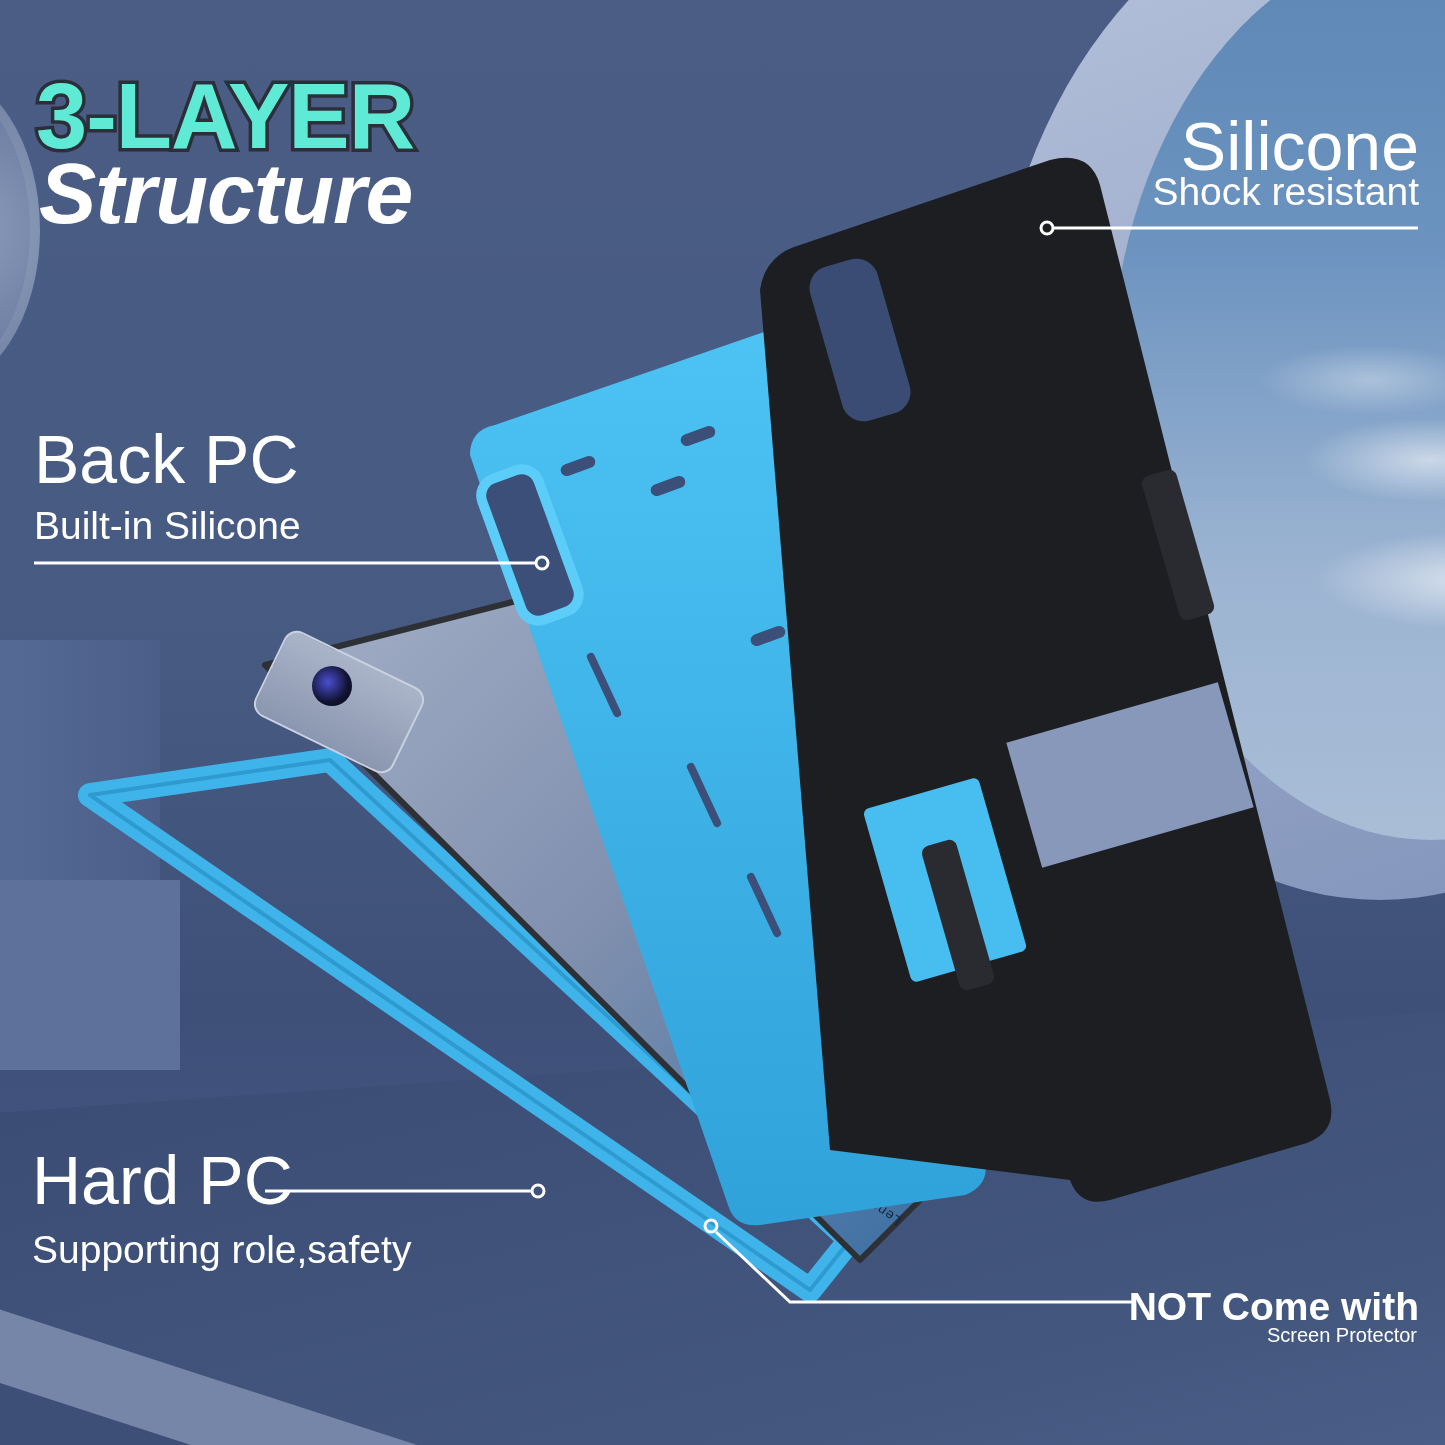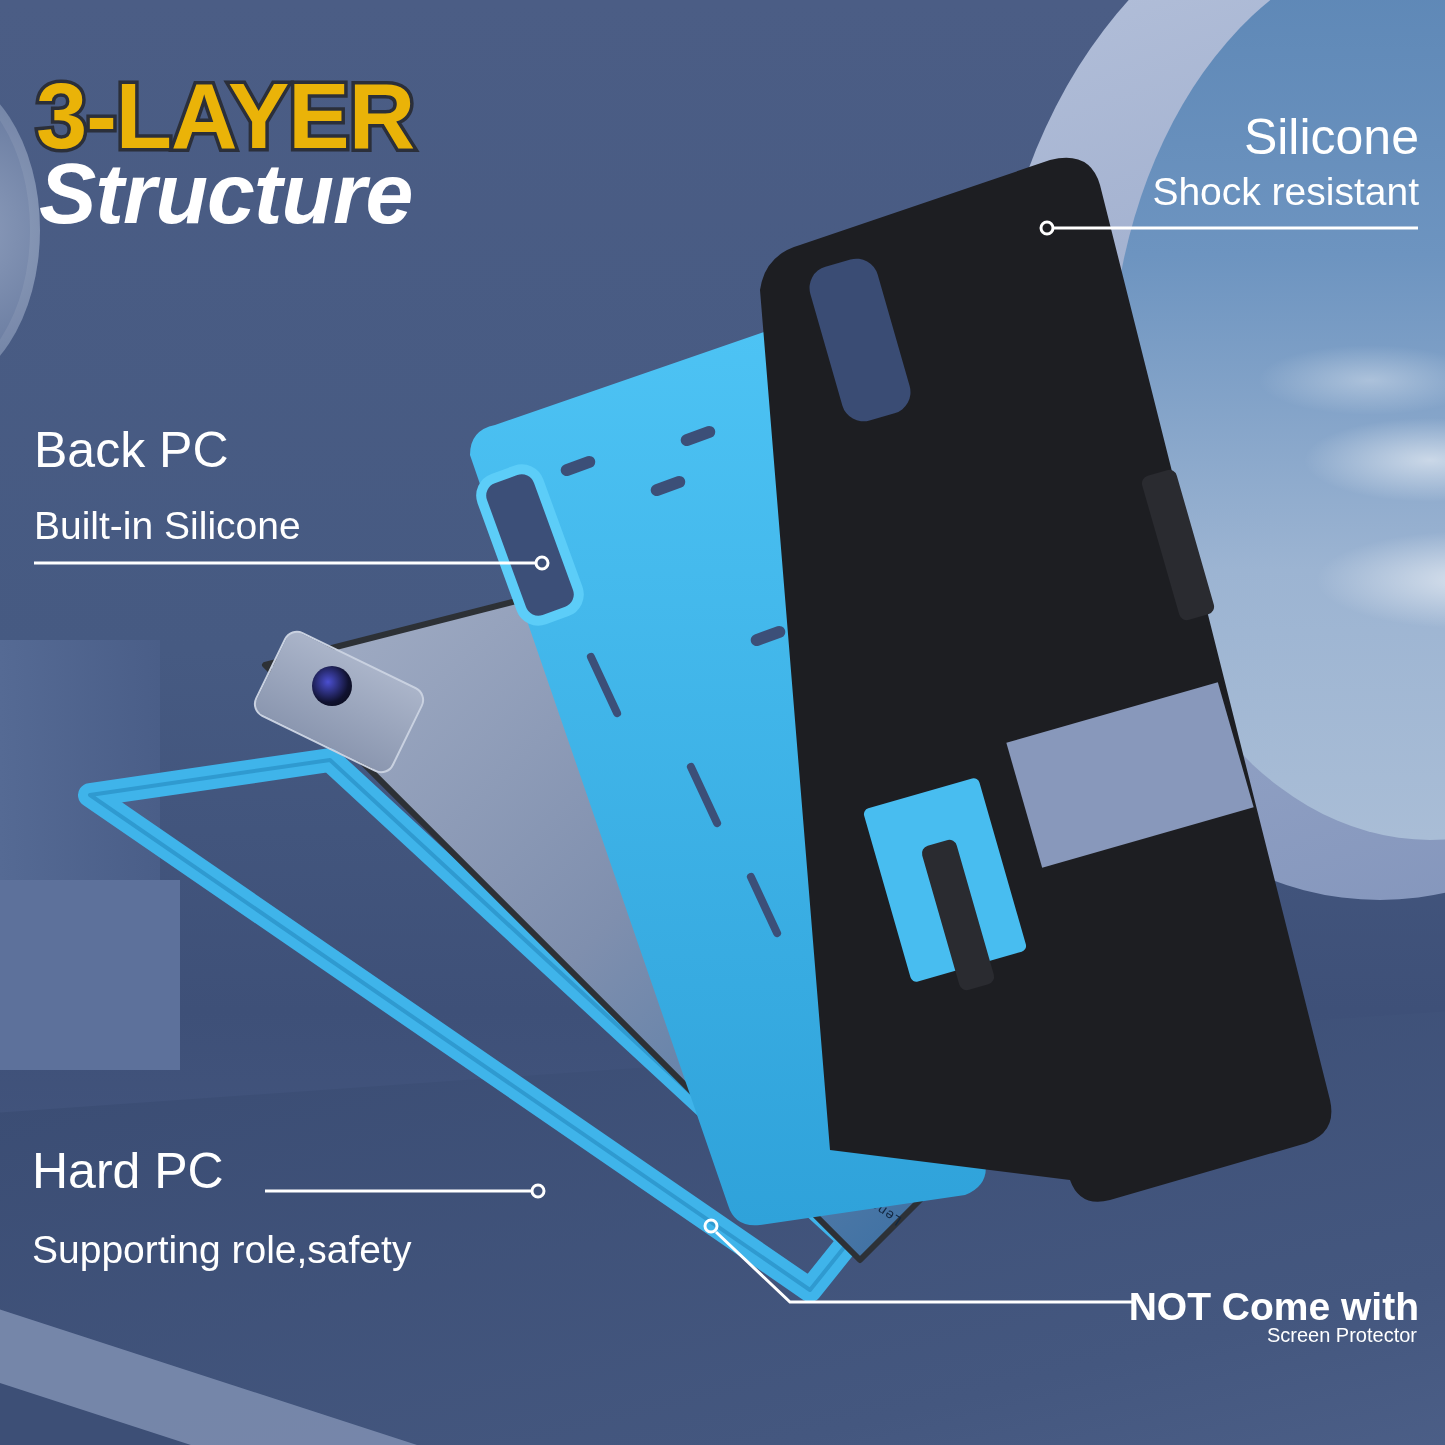--- a/index.html
+++ b/index.html
@@ -33,26 +33,26 @@
   .camera-block { position:absolute; left:262px; top:655px; width:150px; height:90px;
     background:linear-gradient(180deg,#aab4c9,#8b97b0); border-radius:14px;
     border:2px solid #c9d1e0; transform:rotate(26deg); }
   .camera-lens { position:absolute; left:312px; top:666px; width:40px; height:40px;
     border-radius:50%; background:radial-gradient(circle at 40% 40%,#4b4fd0,#101230 60%,#06070f); }
   .logo { position:absolute; left:852px; top:1200px; font-size:14px; color:#11263f;
     transform:rotate(-146deg); letter-spacing:1px; }
 
   
   .title-top { position:absolute; left:36px; top:70px; font-size:92px; font-weight:900;
-    color:#eab308; letter-spacing:-1px; line-height:1;
+    color:#5eead4; letter-spacing:-1px; line-height:1;
     -webkit-text-stroke:7px #2b2f3a; paint-order:stroke fill;
     text-shadow: 0 0 0 #2b2f3a; }
   .title-bottom { position:absolute; left:39px; top:150px; font-size:86px; font-weight:700;
     color:#ffffff; line-height:1; letter-spacing:-1px;font-style:italic; }
-  .label-main { position:absolute; color:#fff; font-size:50px; line-height:1; white-space:nowrap; }
+  .label-main { position:absolute; color:#fff; font-size:68px; line-height:1; white-space:nowrap; }
   .label-sub { position:absolute; color:#fff; font-size:39px; line-height:1; white-space:nowrap; }
   .label-bold { position:absolute; color:#fff; font-size:39px; font-weight:700; line-height:1; white-space:nowrap; }
   .label-small { position:absolute; color:#fff; font-size:20px; line-height:1; white-space:nowrap; }
   .r { text-align:right; }
   svg.lines { position:absolute; inset:0; pointer-events:none; }
 </style>
 </head>
 <body>
 
 <div class="scene">

